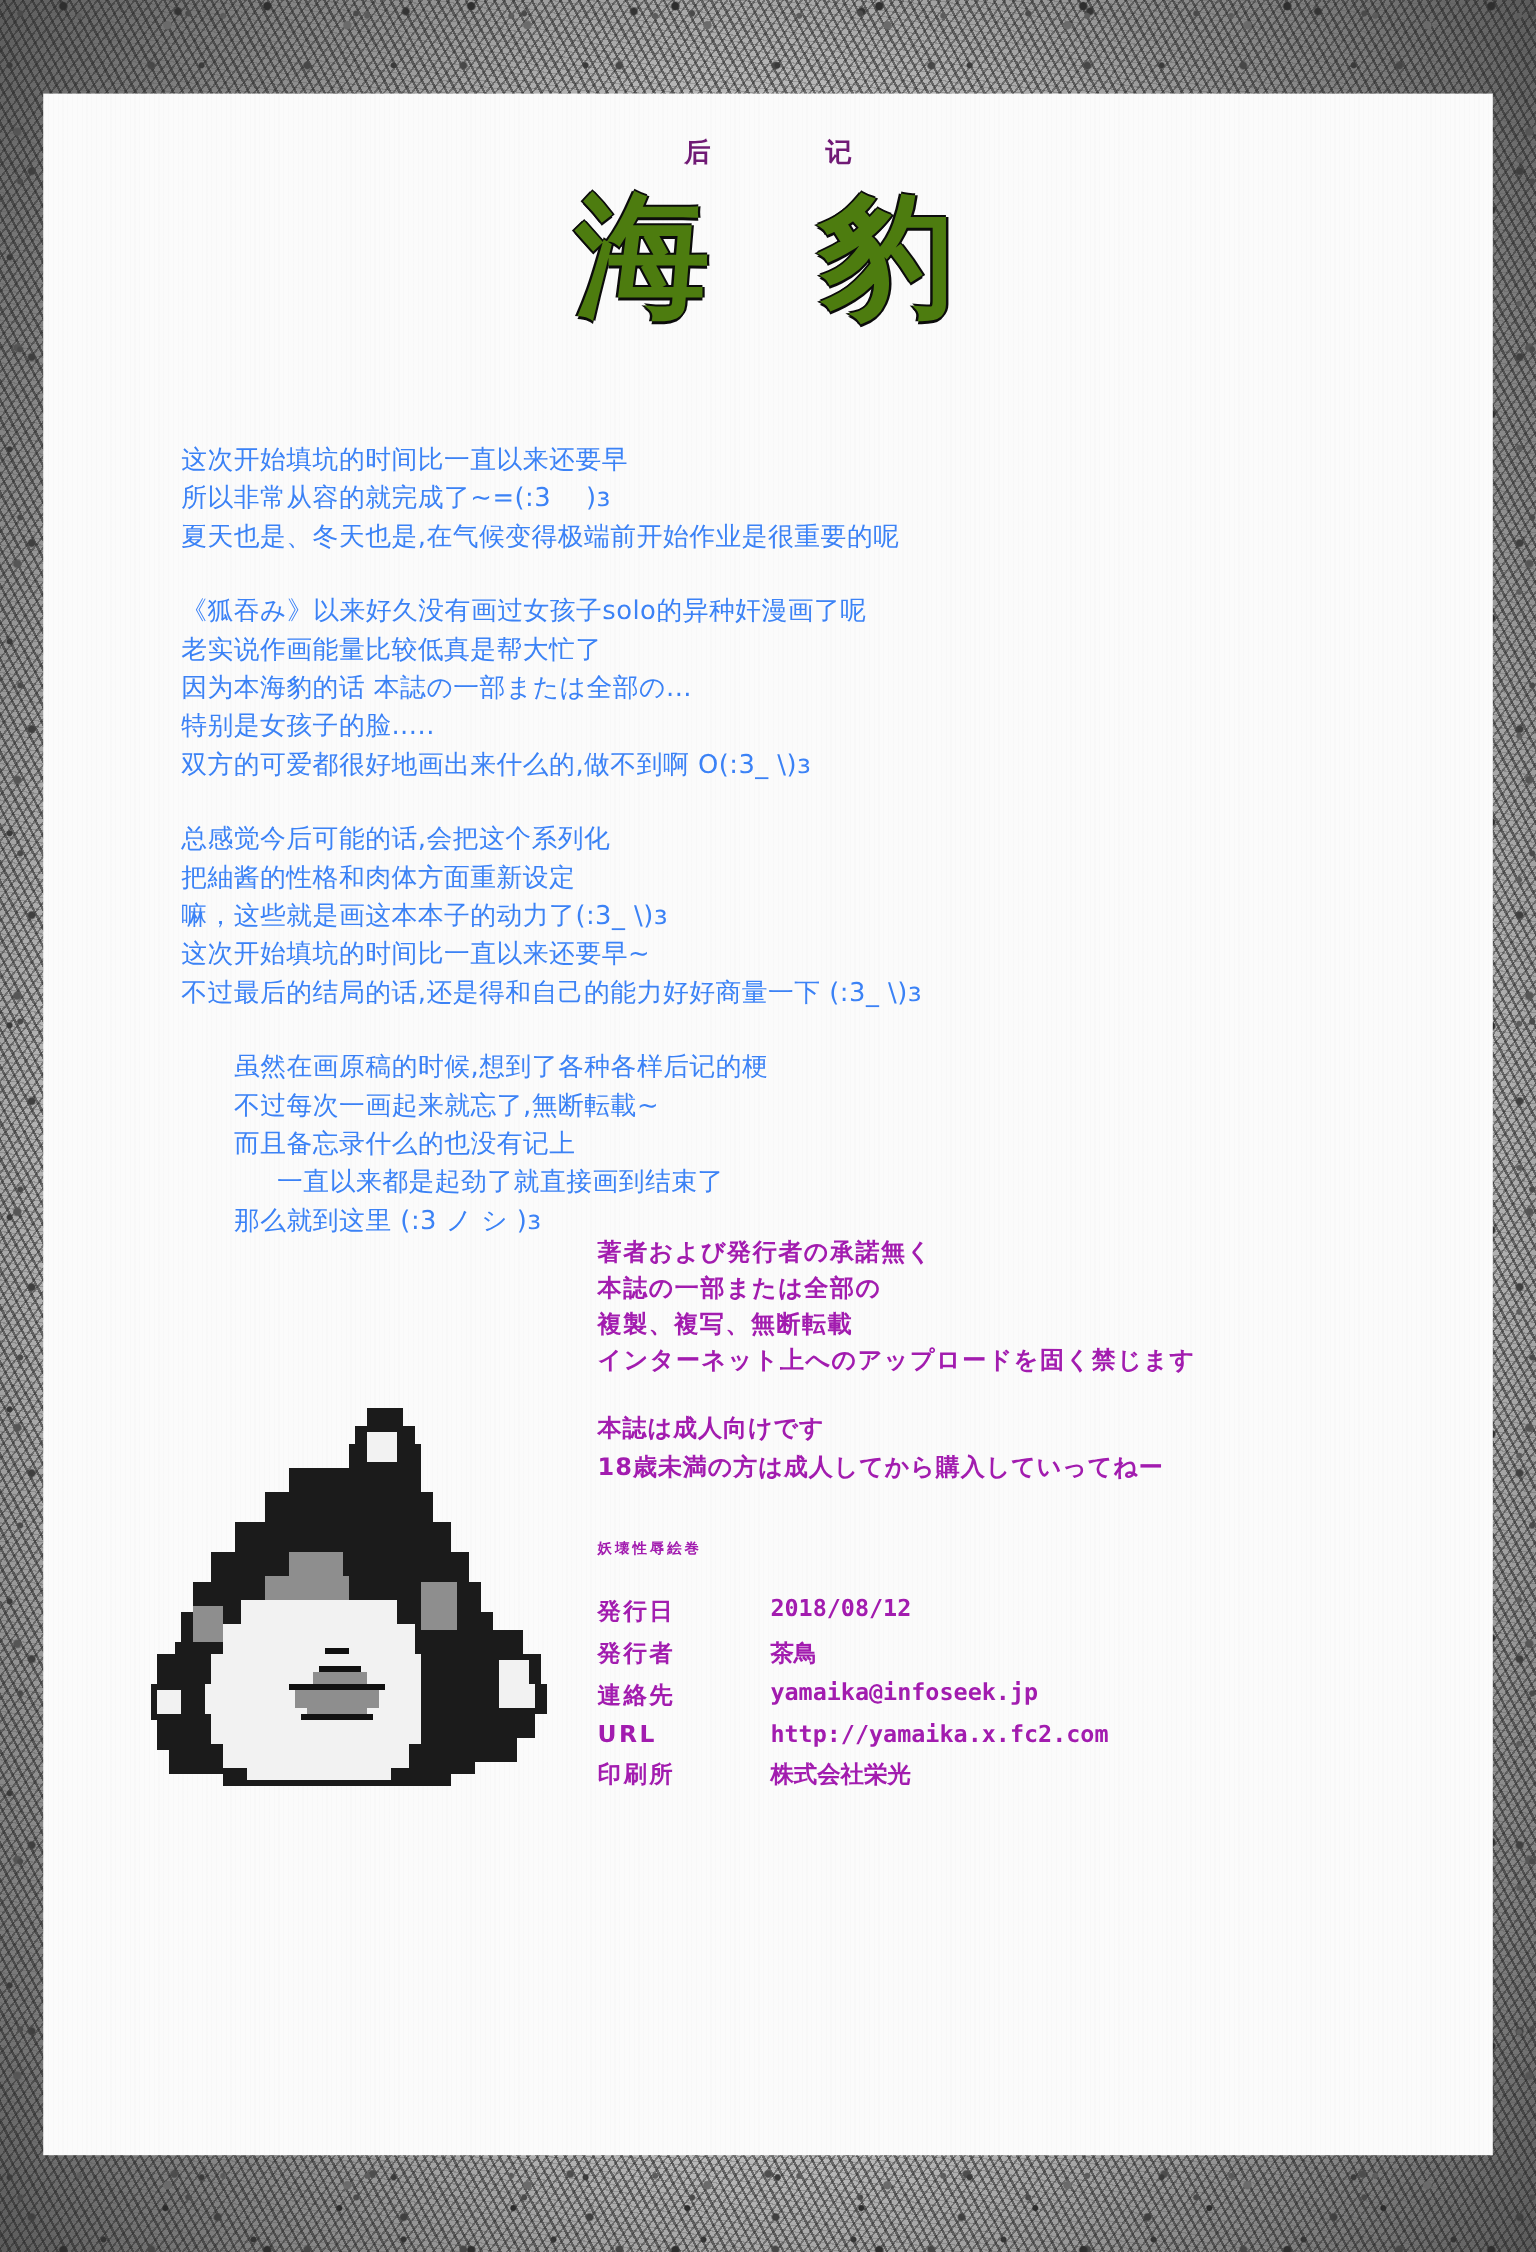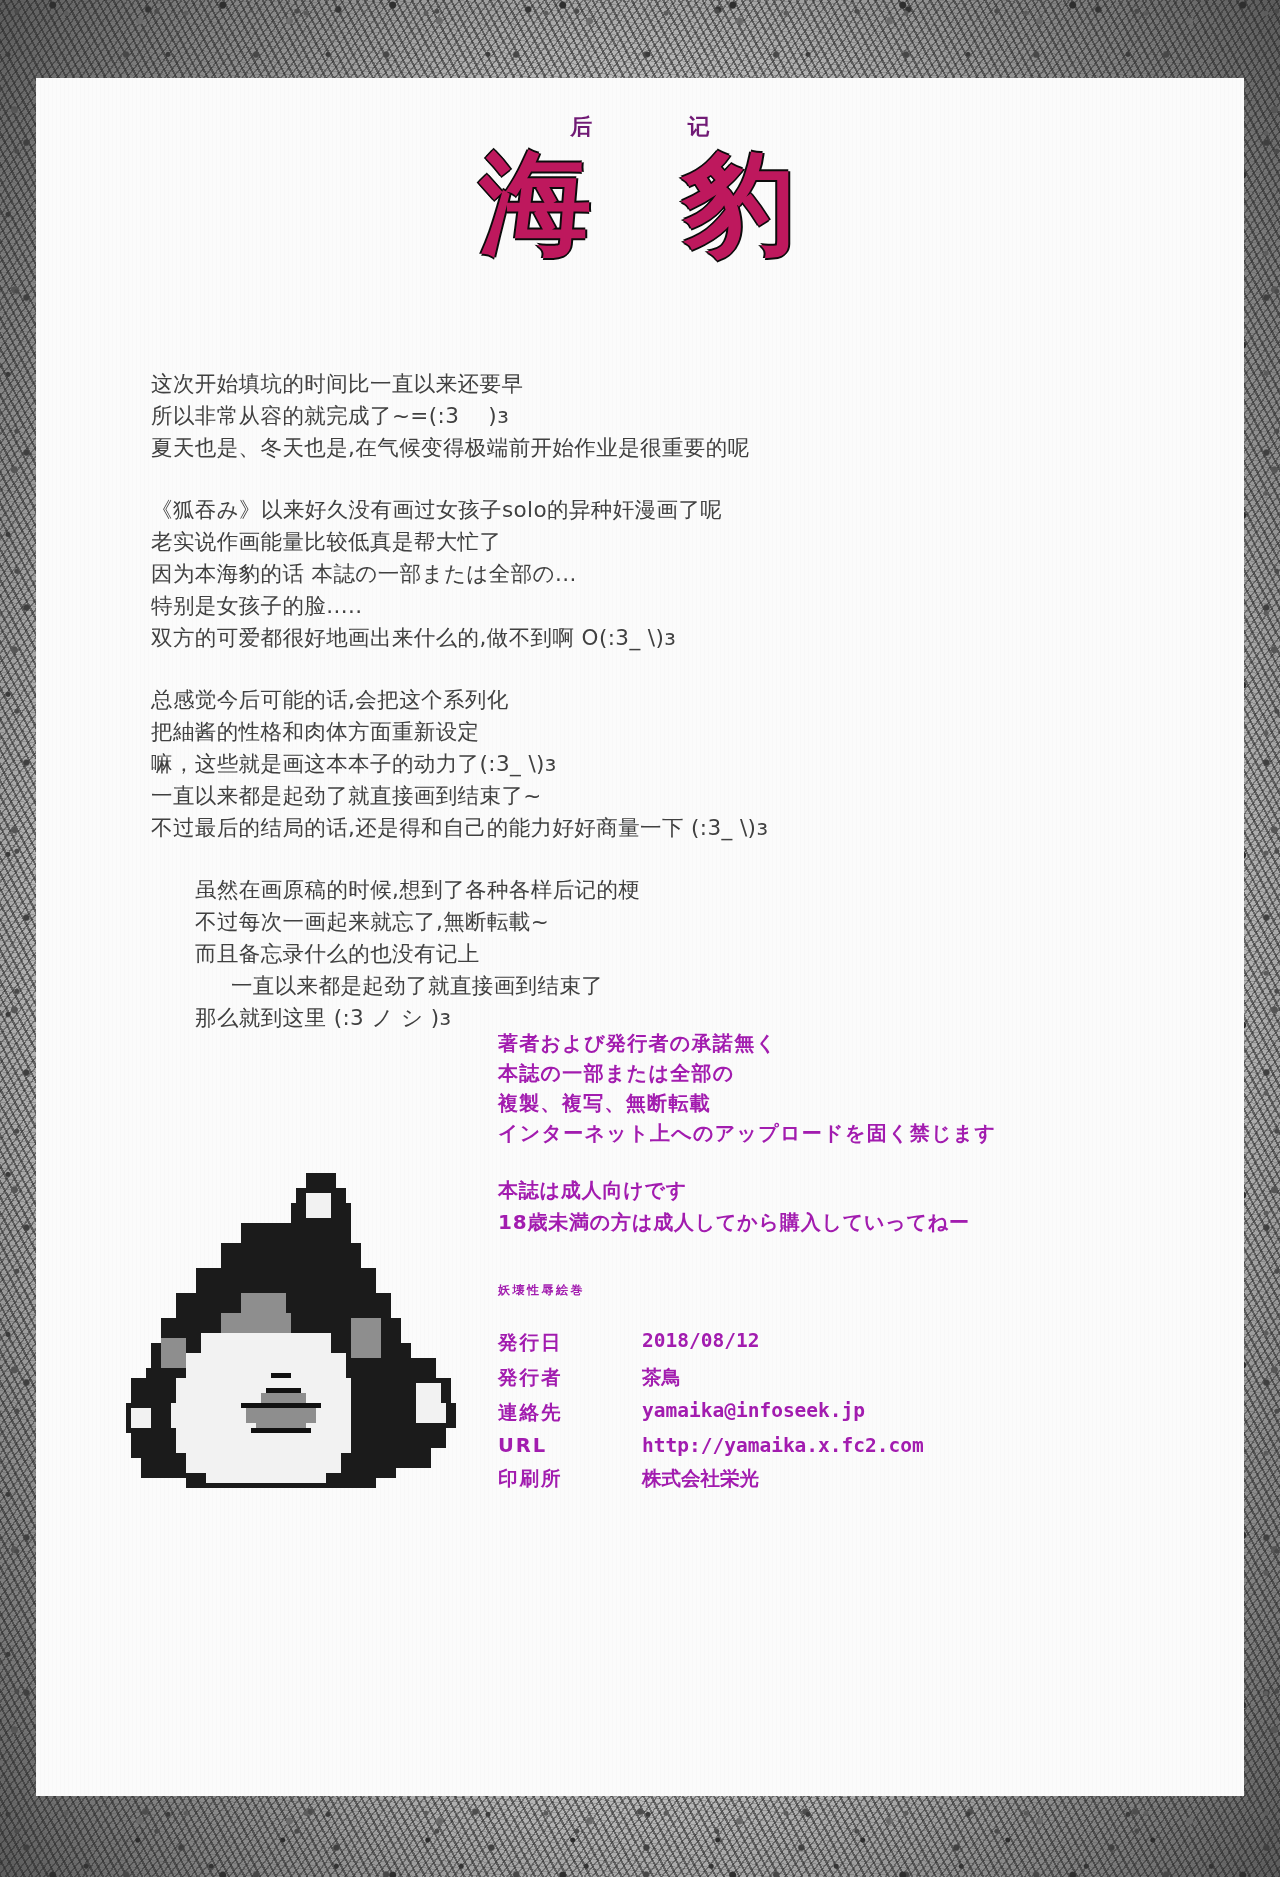--- a/index.html
+++ b/index.html
@@ -80,42 +80,42 @@
   }
   #kouki {
     font-family: "DejaVu Sans", sans-serif;
     font-size: 22px;
     letter-spacing: 44px;
     color: #701a75;
     font-weight: 700;
     padding-left: 44px;
   }
   #title-big {
-    margin-top: 2px;
+    margin-top: 13px;
     font-family: "DejaVu Serif", serif;
     font-size: 112px;
     line-height: 1.05;
     font-weight: 700;
     letter-spacing: 26px;
-    color: #be185d;
+    color: #4d7c0f;
     padding-left: 20px;
     text-shadow:
       2px 0 0 #0c0c0c, -2px 0 0 #0c0c0c, 0 2px 0 #0c0c0c, 0 -2px 0 #0c0c0c;
   }
 
   
   #afterword {
     position: absolute;
     left: 115px;
     top: 290px;
     width: 900px;
     font-family: "DejaVu Sans", sans-serif;
     font-size: 21.5px;
     line-height: 32px;
-    color: #404040;
+    color: #3b82f6;
     letter-spacing: .4px;
   }
   #afterword .para { margin: 0 0 30px 0; }
   #afterword .para:last-child { margin-bottom: 0; margin-left: 44px; }
   #afterword .line { white-space: pre; }
   #afterword .line.indent { padding-left: 14px; }
 
   
   #colophon {
     position: absolute;
@@ -206,21 +206,21 @@
         <div class="line">老实说作画能量比较低真是帮大忙了</div>
         <div class="line">因为本海豹的话 本誌の一部または全部の...</div>
         <div class="line">特别是女孩子的脸.....</div>
         <div class="line">双方的可爱都很好地画出来什么的,做不到啊 O(:3_ \)ɜ</div>
       </div>
 
       <div class="para">
         <div class="line">总感觉今后可能的话,会把这个系列化</div>
         <div class="line">把紬酱的性格和肉体方面重新设定</div>
         <div class="line">嘛，这些就是画这本本子的动力了(:3_ \)ɜ</div>
-        <div class="line">一直以来都是起劲了就直接画到结束了~</div>
+        <div class="line">这次开始填坑的时间比一直以来还要早~</div>
         <div class="line">不过最后的结局的话,还是得和自己的能力好好商量一下 (:3_ \)ɜ</div>
       </div>
 
       <div class="para">
         <div class="line">虽然在画原稿的时候,想到了各种各样后记的梗</div>
         <div class="line">不过每次一画起来就忘了,無断転載~</div>
         <div class="line">而且备忘录什么的也没有记上</div>
         <div class="line indent">　一直以来都是起劲了就直接画到结束了</div>
         <div class="line">那么就到这里 (:3 ノ シ )ɜ</div>
       </div>

